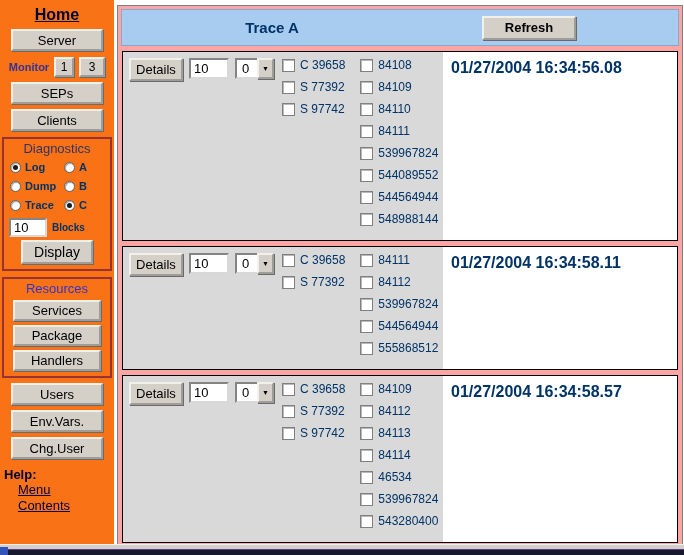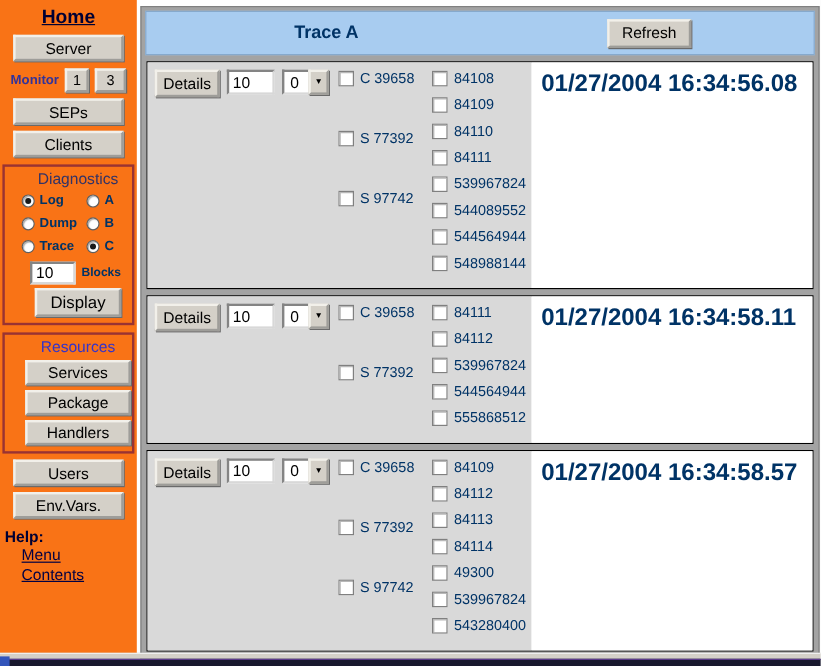--- a/index.html
+++ b/index.html
@@ -45,21 +45,21 @@
   .side-btn { width:92px; height:22px; margin:5px auto 0 auto; }
   .monitor-row {
     display:flex; align-items:center; justify-content:center; gap:5px;
     margin-top:6px;
   }
   .monitor-label { font-size:11px; font-weight:bold; color:#333399; }
   .mini-btn { display:inline-block; height:20px; font-size:12px; }
   .mini-1 { width:20px; } .mini-15 { width:26px; }
 
   .red-box {
-    margin:6px 2px 0 2px; border:2px solid #993333; padding:2px 0 5px 16px;
+    margin:6px 2px 0 2px; border:2px solid #993333; padding:2px 0 5px 0;
     text-align:center;
   }
   .diag-title { font-size:13px; color:#333366; }
   .res-title  { font-size:13px; color:#3333cc; }
   .radio-grid {
     display:grid; grid-template-columns:54px 40px; justify-content:center;
     row-gap:7px; margin-top:5px;
   }
   .radio-cell {
     display:flex; align-items:center; gap:4px; cursor:pointer;
@@ -76,29 +76,29 @@
   .help-block { text-align:left; margin:8px 0 0 4px; }
   .help-title { font-size:13px; font-weight:bold; color:#000033; }
   .help-link {
     display:block; margin-left:14px; font-size:13px; color:#000044;
     text-decoration:underline; line-height:16px; cursor:pointer;
   }
 
   
   .main {
     position:absolute; left:117px; top:5px; width:566px; height:550px;
-    background:#a3a3a3; border:1px solid #808080; padding:3px; overflow:hidden;
+    background:#fca5a5; border:1px solid #808080; padding:3px; overflow:hidden;
   }
   .header-bar {
     height:37px; background:#a8ccf0; border:1px solid #86a9cc;
     display:flex; align-items:center;
   }
   .title-area { width:300px; text-align:center; }
   .page-title { font-size:15px; font-weight:bold; color:#003366; }
-  .refresh-btn { width:70px; height:24px; margin-left:84px; }
+  .refresh-btn { width:94px; height:24px; margin-left:60px;font-weight:bold; }
 
   .subheader {
     margin-top:3px; height:33px; border-top:1px solid #888; border-bottom:1px solid #888;
     display:flex; align-items:center;
   }
   .action-box {
     margin-left:4px; width:280px; height:24px; background:#d8d8d8;
     font-size:13px; color:#003366; text-align:center; line-height:24px;
   }
   .time-format { flex:1; text-align:center; font-size:13px; color:#003366; }
@@ -117,26 +117,26 @@
   .combo-val {
     width:22px; height:21px; background:#fff; border:2px inset #d8d8d8;
     border-right:none; font-size:13px; color:#000; padding:1px 0 0 5px;
   }
   .combo-arrow {
     width:17px; height:21px; background:#d4d0c8; border:2px outset #f2f0ea;
     box-shadow:1px 1px 0 #6a6a6a; font-size:7px; color:#000;
     display:flex; align-items:center; justify-content:center;
   }
   .cb-col { display:flex; flex-direction:column; }
-  .cb-col.pids  { width:84px; margin-left:2px;gap:28px; }
+  .cb-col.pids  { width:84px; margin-left:2px; }
   .cb-col.tasks { width:96px; }
   .cb-row { display:flex; align-items:center; gap:5px; margin-bottom:8px; cursor:pointer; }
   .cb-label { font-size:12px; color:#003366; white-space:nowrap; }
   .record-white { flex:1; background:#fff; padding:7px 0 0 8px; }
-  .timestamp { font-size:20px; font-weight:bold; color:#003366; white-space:nowrap; }
+  .timestamp { font-size:16px; font-weight:bold; color:#003366; white-space:nowrap; }
 
   
   .bottom-grey {
     position:absolute; left:0; top:544px; width:684px; height:5px;
     background:#d4d0c8; border-top:1px solid #efefef; z-index:10;
   }
   .bottom-dark {
     position:absolute; left:0; top:549px; width:684px; height:6px;
     background:#18182e; border-top:1px solid #5a3a8a; z-index:10;
   }
@@ -198,20 +198,21 @@
 
   <div class="red-box">
     <div class="res-title">Resources</div>
     <button class="btn res-btn">Services</button>
     <button class="btn res-btn">Package</button>
     <button class="btn res-btn">Handlers</button>
   </div>
 
   <button class="btn side-btn">Users</button>
   <button class="btn side-btn">Env.Vars.</button>
+  <button class="btn side-btn">Chg.User</button>
 
   <div class="help-block">
     <div class="help-title">Help:</div>
     <a class="help-link">Menu</a>
     <a class="help-link">Contents</a>
   </div>
 </div>
 
 <div class="main">
   <div class="header-bar">
@@ -385,21 +386,21 @@
     <span class="cb-label">84113</span>
   </label>
 
   <label class="cb-row">
     <span class="cb-box"></span>
     <span class="cb-label">84114</span>
   </label>
 
   <label class="cb-row">
     <span class="cb-box"></span>
-    <span class="cb-label">49300</span>
+    <span class="cb-label">46534</span>
   </label>
 
   <label class="cb-row">
     <span class="cb-box"></span>
     <span class="cb-label">539967824</span>
   </label>
 
   <label class="cb-row">
     <span class="cb-box"></span>
     <span class="cb-label">543280400</span>

